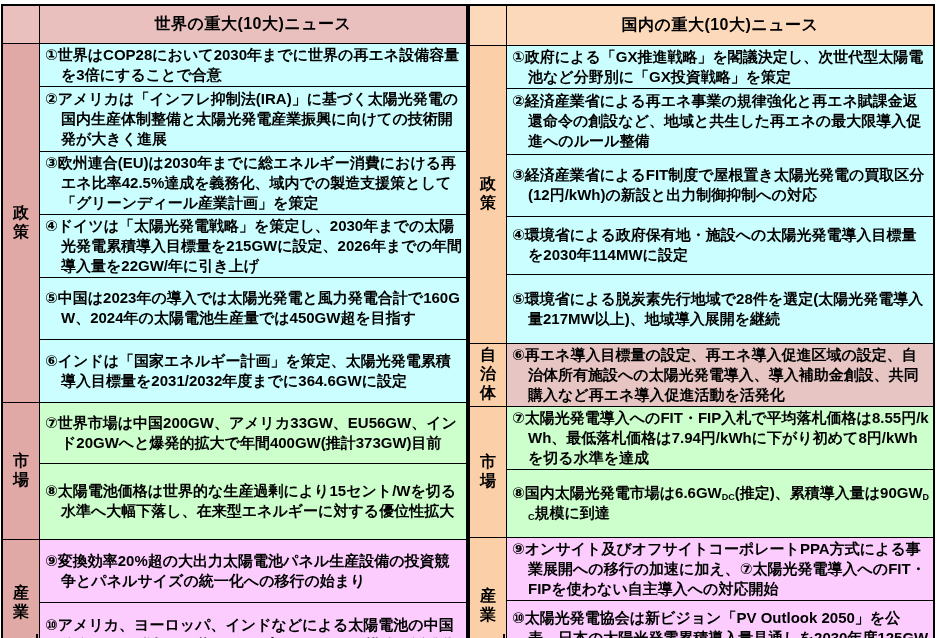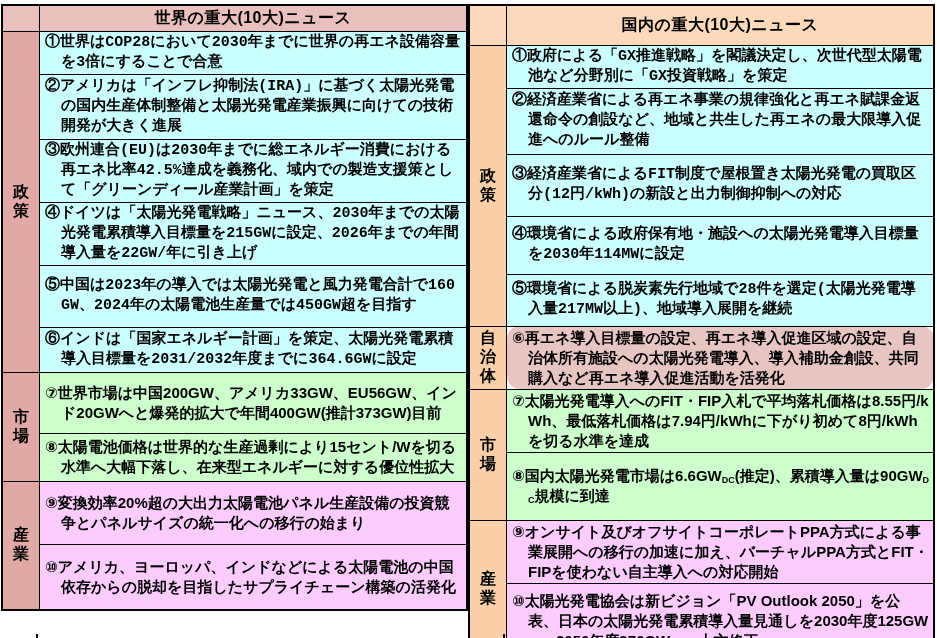--- a/index.html
+++ b/index.html
@@ -11,62 +11,62 @@
   td.corner{width:34px;}
   td.hdr{text-align:center;vertical-align:middle;font-weight:bold;font-size:16px;letter-spacing:0.5px;}
   td.cat{width:34px;text-align:center;vertical-align:middle;font-weight:bold;font-size:16px;
          line-height:1.18;word-break:break-all;padding:0 6px;}
   td.c{font-weight:bold;font-size:15px;line-height:20px;vertical-align:middle;
        padding:1px 3px 1px 21px;text-indent:-16px;word-break:break-all;}
   td.c sub{font-size:9px;line-height:0;vertical-align:-2px;letter-spacing:0;}
   
   .rose-h{background:#e9c0be;}   .rose-c{background:#e1a9a5;}
   .peach-h{background:#fdd9bb;}  .peach-c{background:#fbcfa8;}
-  .cyan{background:#cbffff;font-family:Liberation Mono, monospace;}
+  .cyan{background:#cbffff;}
   .green{background:#ccffcc;}
   .pink{background:#fdccff;}
-  .roselt{background:#e7c5c2;border-radius:13px;}
+  .roselt{background:#e7c5c2;}
   
   .stub{position:absolute;width:2px;height:4px;background:#000;bottom:0;}
 </style>
 </head>
 <body>
 
 <div class="wrap">
 
   <table class="t">
     <tbody>
-        <tr style="height:26px">
+        <tr style="height:38px">
       <td class="corner rose-h"></td>
       <td class="hdr rose-h">世界の重大(10大)ニュース</td>
     </tr>
     <tr style="height:42px">
       <td class="cat rose-c" rowspan="6">政策</td>
       <td class="c cyan">①世界はCOP28において2030年までに世界の再エネ設備容量を3倍にすることで合意</td>
     </tr>
     <tr style="height:65px">
           <td class="c cyan">②アメリカは「インフレ抑制法(IRA)」に基づく太陽光発電の国内生産体制整備と太陽光発電産業振興に向けての技術開発が大きく進展</td>
         </tr>
     <tr style="height:61px">
           <td class="c cyan">③欧州連合(EU)は2030年までに総エネルギー消費における再エネ比率42.5%達成を義務化、域内での製造支援策として「グリーンディール産業計画」を策定</td>
         </tr>
     <tr style="height:62px">
-          <td class="c cyan">④ドイツは「太陽光発電戦略」ニュース、2030年までの太陽光発電累積導入目標量を215GWに設定、2026年までの年間導入量を22GW/年に引き上げ</td>
+          <td class="c cyan">④ドイツは「太陽光発電戦略」を策定し、2030年までの太陽光発電累積導入目標量を215GWに設定、2026年までの年間導入量を22GW/年に引き上げ</td>
         </tr>
     <tr style="height:62px">
           <td class="c cyan">⑤中国は2023年の導入では太陽光発電と風力発電合計で160GW、2024年の太陽電池生産量では450GW超を目指す</td>
         </tr>
-    <tr style="height:45px">
+    <tr style="height:63px">
           <td class="c cyan">⑥インドは「国家エネルギー計画」を策定、太陽光発電累積導入目標量を2031/2032年度までに364.6GWに設定</td>
         </tr>
     <tr style="height:61px">
       <td class="cat rose-c" rowspan="2">市場</td>
       <td class="c green">⑦世界市場は中国200GW、アメリカ33GW、EU56GW、インド20GWへと爆発的拡大で年間400GW(推計373GW)目前</td>
     </tr>
-    <tr style="height:48px">
+    <tr style="height:76px">
           <td class="c green">⑧太陽電池価格は世界的な生産過剰により15セント/Wを切る水準へ大幅下落し、在来型エネルギーに対する優位性拡大</td>
         </tr>
     <tr style="height:63px">
       <td class="cat rose-c" rowspan="2">産業</td>
       <td class="c pink">⑨変換効率20%超の大出力太陽電池パネル生産設備の投資競争とパネルサイズの統一化への移行の始まり</td>
     </tr>
     <tr style="height:66px">
           <td class="c pink">⑩アメリカ、ヨーロッパ、インドなどによる太陽電池の中国依存からの脱却を目指したサプライチェーン構築の活発化</td>
         </tr>
   </tbody>
@@ -84,37 +84,37 @@
     </tr>
     <tr style="height:66px">
           <td class="c cyan">②経済産業省による再エネ事業の規律強化と再エネ賦課金返還命令の創設など、地域と共生した再エネの最大限導入促進へのルール整備</td>
         </tr>
     <tr style="height:62px">
           <td class="c cyan">③経済産業省によるFIT制度で屋根置き太陽光発電の買取区分(12円/kWh)の新設と出力制御抑制への対応</td>
         </tr>
     <tr style="height:58px">
           <td class="c cyan">④環境省による政府保有地・施設への太陽光発電導入目標量を2030年114MWに設定</td>
         </tr>
-    <tr style="height:52px">
+    <tr style="height:69px">
           <td class="c cyan">⑤環境省による脱炭素先行地域で28件を選定(太陽光発電導入量217MW以上)、地域導入展開を継続</td>
         </tr>
     <tr style="height:55px">
       <td class="cat peach-c">自治体</td>
       <td class="c roselt">⑥再エネ導入目標量の設定、再エネ導入促進区域の設定、自治体所有施設への太陽光発電導入、導入補助金創設、共同購入など再エネ導入促進活動を活発化</td>
     </tr>
     <tr style="height:62px">
       <td class="cat peach-c" rowspan="2">市場</td>
       <td class="c green">⑦太陽光発電導入へのFIT・FIP入札で平均落札価格は8.55円/kWh、最低落札価格は7.94円/kWhに下がり初めて8円/kWhを切る水準を達成</td>
     </tr>
     <tr style="height:68px">
           <td class="c green">⑧国内太陽光発電市場は6.6GW<sub>DC</sub>(推定)、累積導入量は90GW<sub>DC</sub>規模に到達</td>
         </tr>
     <tr style="height:63px">
       <td class="cat peach-c" rowspan="2">産業</td>
-      <td class="c pink">⑨オンサイト及びオフサイトコーポレートPPA方式による事業展開への移行の加速に加え、バーチャルPPA方式とFIT・FIPを使わない自主導入への対応開始</td>
+      <td class="c pink">⑨オンサイト及びオフサイトコーポレートPPA方式による事業展開への移行の加速に加え、⑦太陽光発電導入へのFIT・FIPを使わない自主導入への対応開始</td>
     </tr>
     <tr style="height:76px">
           <td class="c pink">⑩太陽光発電協会は新ビジョン「PV Outlook 2050」を公表、日本の太陽光発電累積導入量見通しを2030年度125GW<sub>AC</sub>、2050年度376GW<sub>AC</sub>へ上方修正</td>
         </tr>
   </tbody>
     </table>
 
 </div>
 
 <div class="stub" style="left:36px"></div>

